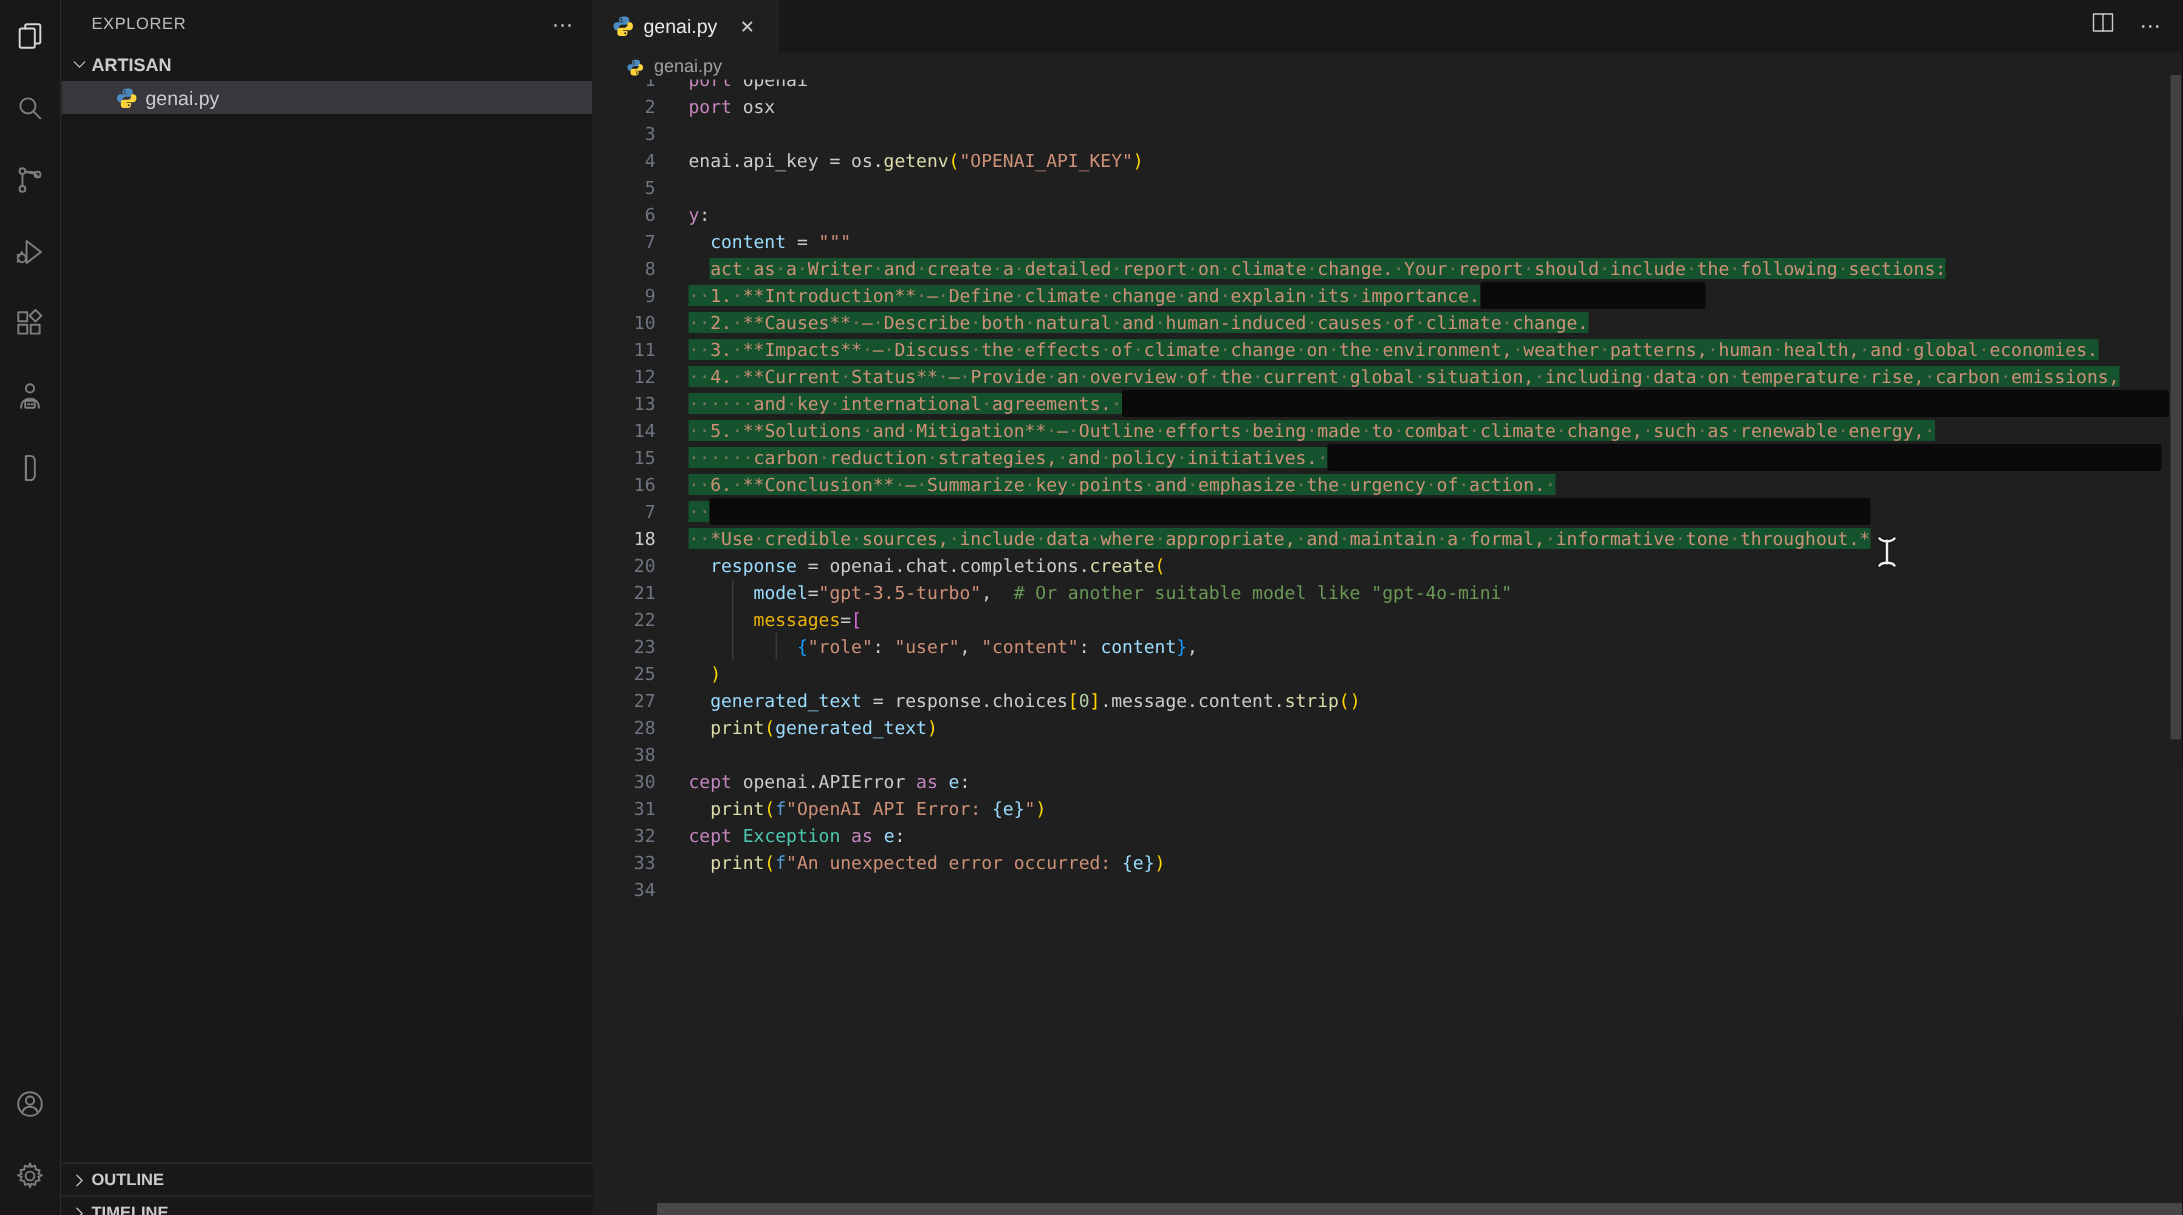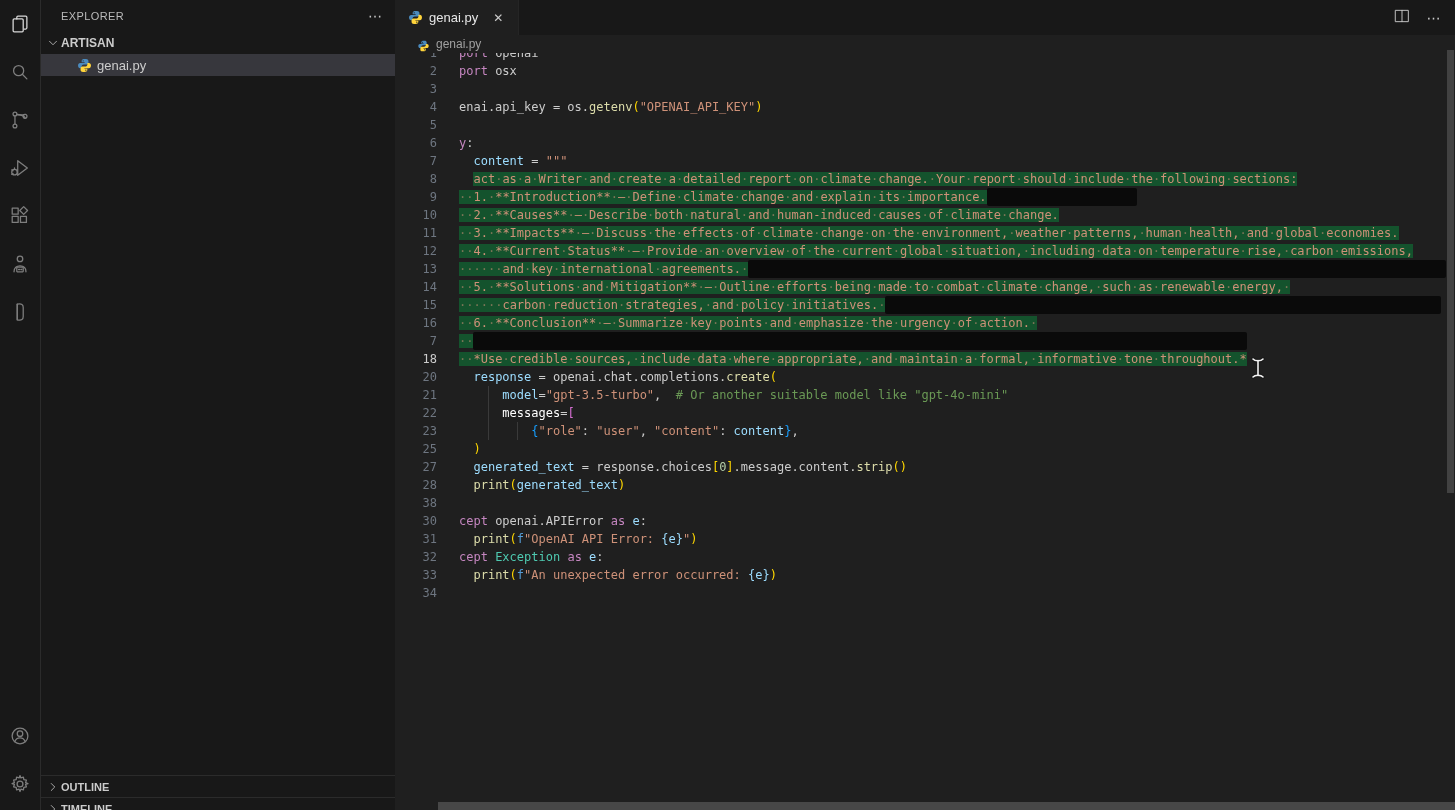--- a/index.html
+++ b/index.html
@@ -240,21 +240,21 @@
           <div class="row"><span class="ln">11</span><span class="code"><span class="sel" style="color: rgb(206, 145, 120);"><span class="ws">·</span><span class="ws">·</span>3.<span class="ws">·</span>**Impacts**<span class="ws">·</span>—<span class="ws">·</span>Discuss<span class="ws">·</span>the<span class="ws">·</span>effects<span class="ws">·</span>of<span class="ws">·</span>climate<span class="ws">·</span>change<span class="ws">·</span>on<span class="ws">·</span>the<span class="ws">·</span>environment,<span class="ws">·</span>weather<span class="ws">·</span>patterns,<span class="ws">·</span>human<span class="ws">·</span>health,<span class="ws">·</span>and<span class="ws">·</span>global<span class="ws">·</span>economies.</span></span></div>
           <div class="row"><span class="ln">12</span><span class="code"><span class="sel" style="color: rgb(206, 145, 120);"><span class="ws">·</span><span class="ws">·</span>4.<span class="ws">·</span>**Current<span class="ws">·</span>Status**<span class="ws">·</span>—<span class="ws">·</span>Provide<span class="ws">·</span>an<span class="ws">·</span>overview<span class="ws">·</span>of<span class="ws">·</span>the<span class="ws">·</span>current<span class="ws">·</span>global<span class="ws">·</span>situation,<span class="ws">·</span>including<span class="ws">·</span>data<span class="ws">·</span>on<span class="ws">·</span>temperature<span class="ws">·</span>rise,<span class="ws">·</span>carbon<span class="ws">·</span>emissions,</span></span></div>
           <div class="row"><span class="ln">13</span><span class="code"><span class="sel" style="color: rgb(206, 145, 120);"><span class="ws">·</span><span class="ws">·</span><span class="ws">·</span><span class="ws">·</span><span class="ws">·</span><span class="ws">·</span>and<span class="ws">·</span>key<span class="ws">·</span>international<span class="ws">·</span>agreements.<span class="ws">·</span></span><span class="blk" style="width: 698px;"></span></span></div>
           <div class="row"><span class="ln">14</span><span class="code"><span class="sel" style="color: rgb(206, 145, 120);"><span class="ws">·</span><span class="ws">·</span>5.<span class="ws">·</span>**Solutions<span class="ws">·</span>and<span class="ws">·</span>Mitigation**<span class="ws">·</span>—<span class="ws">·</span>Outline<span class="ws">·</span>efforts<span class="ws">·</span>being<span class="ws">·</span>made<span class="ws">·</span>to<span class="ws">·</span>combat<span class="ws">·</span>climate<span class="ws">·</span>change,<span class="ws">·</span>such<span class="ws">·</span>as<span class="ws">·</span>renewable<span class="ws">·</span>energy,<span class="ws">·</span></span></span></div>
           <div class="row"><span class="ln">15</span><span class="code"><span class="sel" style="color: rgb(206, 145, 120);"><span class="ws">·</span><span class="ws">·</span><span class="ws">·</span><span class="ws">·</span><span class="ws">·</span><span class="ws">·</span>carbon<span class="ws">·</span>reduction<span class="ws">·</span>strategies,<span class="ws">·</span>and<span class="ws">·</span>policy<span class="ws">·</span>initiatives.<span class="ws">·</span></span><span class="blk" style="width: 556px;"></span></span></div>
           <div class="row"><span class="ln">16</span><span class="code"><span class="sel" style="color: rgb(206, 145, 120);"><span class="ws">·</span><span class="ws">·</span>6.<span class="ws">·</span>**Conclusion**<span class="ws">·</span>—<span class="ws">·</span>Summarize<span class="ws">·</span>key<span class="ws">·</span>points<span class="ws">·</span>and<span class="ws">·</span>emphasize<span class="ws">·</span>the<span class="ws">·</span>urgency<span class="ws">·</span>of<span class="ws">·</span>action.<span class="ws">·</span></span></span></div>
           <div class="row"><span class="ln">7</span><span class="code"><span class="sel" style="color: rgb(206, 145, 120);"><span class="ws">·</span><span class="ws">·</span></span><span class="blk" style="width: 774px;"></span></span></div>
           <div class="row"><span class="ln active">18</span><span class="code"><span class="sel" style="color: rgb(206, 145, 120);"><span class="ws">·</span><span class="ws">·</span>*Use<span class="ws">·</span>credible<span class="ws">·</span>sources,<span class="ws">·</span>include<span class="ws">·</span>data<span class="ws">·</span>where<span class="ws">·</span>appropriate,<span class="ws">·</span>and<span class="ws">·</span>maintain<span class="ws">·</span>a<span class="ws">·</span>formal,<span class="ws">·</span>informative<span class="ws">·</span>tone<span class="ws">·</span>throughout.*</span></span></div>
           <div class="row"><span class="ln">20</span><span class="code"><span style="color: rgb(204, 204, 204);">  </span><span style="color: rgb(156, 220, 254);">response</span><span style="color: rgb(204, 204, 204);"> = </span><span style="color: rgb(204, 204, 204);">openai.chat.completions.</span><span style="color: rgb(220, 220, 170);">create</span><span style="color: rgb(255, 215, 0);">(</span></span></div>
           <div class="row"><span class="ln">21</span><span class="code"><i class="guide" style="left: 50.9064px;"></i><span style="color: rgb(204, 204, 204);">      </span><span style="color: rgb(156, 220, 254);">model</span><span style="color: rgb(204, 204, 204);">=</span><span style="color: rgb(206, 145, 120);">"gpt-3.5-turbo"</span><span style="color: rgb(204, 204, 204);">,  </span><span style="color: rgb(106, 153, 85);"># Or another suitable model like "gpt-4o-mini"</span></span></div>
-          <div class="row"><span class="ln">22</span><span class="code"><i class="guide" style="left: 50.9064px;"></i><span style="color: rgb(204, 204, 204);">      </span><span style="color: #ffffff;">messages</span><span style="color: rgb(204, 204, 204);">=</span><span style="color: rgb(218, 112, 214);">[</span></span></div>
+          <div class="row"><span class="ln">22</span><span class="code"><i class="guide" style="left: 50.9064px;"></i><span style="color: rgb(204, 204, 204);">      </span><span style="color: #eab308;">messages</span><span style="color: rgb(204, 204, 204);">=</span><span style="color: rgb(218, 112, 214);">[</span></span></div>
           <div class="row"><span class="ln">23</span><span class="code"><i class="guide" style="left: 50.9064px;"></i><i class="guide" style="left: 79.8128px;"></i><span style="color: rgb(204, 204, 204);">          </span><span style="color: rgb(23, 159, 255);">{</span><span style="color: rgb(206, 145, 120);">"role"</span><span style="color: rgb(204, 204, 204);">: </span><span style="color: rgb(206, 145, 120);">"user"</span><span style="color: rgb(204, 204, 204);">, </span><span style="color: rgb(206, 145, 120);">"content"</span><span style="color: rgb(204, 204, 204);">: </span><span style="color: rgb(156, 220, 254);">content</span><span style="color: rgb(23, 159, 255);">}</span><span style="color: rgb(204, 204, 204);">,</span></span></div>
           <div class="row"><span class="ln">25</span><span class="code"><span style="color: rgb(204, 204, 204);">  </span><span style="color: rgb(255, 215, 0);">)</span></span></div>
           <div class="row"><span class="ln">27</span><span class="code"><span style="color: rgb(204, 204, 204);">  </span><span style="color: rgb(156, 220, 254);">generated_text</span><span style="color: rgb(204, 204, 204);"> = </span><span style="color: rgb(204, 204, 204);">response.choices</span><span style="color: rgb(255, 215, 0);">[</span><span style="color: rgb(181, 206, 168);">0</span><span style="color: rgb(255, 215, 0);">]</span><span style="color: rgb(204, 204, 204);">.message.content.</span><span style="color: rgb(220, 220, 170);">strip</span><span style="color: rgb(255, 215, 0);">()</span></span></div>
           <div class="row"><span class="ln">28</span><span class="code"><span style="color: rgb(204, 204, 204);">  </span><span style="color: rgb(220, 220, 170);">print</span><span style="color: rgb(255, 215, 0);">(</span><span style="color: rgb(156, 220, 254);">generated_text</span><span style="color: rgb(255, 215, 0);">)</span></span></div>
           <div class="row"><span class="ln">38</span><span class="code"></span></div>
           <div class="row"><span class="ln">30</span><span class="code"><span style="color: rgb(197, 134, 192);">cept</span><span style="color: rgb(204, 204, 204);"> openai.APIError </span><span style="color: rgb(197, 134, 192);">as</span><span style="color: rgb(156, 220, 254);"> e</span><span style="color: rgb(204, 204, 204);">:</span></span></div>
           <div class="row"><span class="ln">31</span><span class="code"><span style="color: rgb(204, 204, 204);">  </span><span style="color: rgb(220, 220, 170);">print</span><span style="color: rgb(255, 215, 0);">(</span><span style="color: rgb(86, 156, 214);">f</span><span style="color: rgb(206, 145, 120);">"OpenAI API Error: </span><span style="color: rgb(156, 220, 254);">{e}</span><span style="color: rgb(206, 145, 120);">"</span><span style="color: rgb(255, 215, 0);">)</span></span></div>
           <div class="row"><span class="ln">32</span><span class="code"><span style="color: rgb(197, 134, 192);">cept</span><span style="color: rgb(204, 204, 204);"> </span><span style="color: rgb(78, 201, 176);">Exception</span><span style="color: rgb(204, 204, 204);"> </span><span style="color: rgb(197, 134, 192);">as</span><span style="color: rgb(156, 220, 254);"> e</span><span style="color: rgb(204, 204, 204);">:</span></span></div>
           <div class="row"><span class="ln">33</span><span class="code"><span style="color: rgb(204, 204, 204);">  </span><span style="color: rgb(220, 220, 170);">print</span><span style="color: rgb(255, 215, 0);">(</span><span style="color: rgb(86, 156, 214);">f</span><span style="color: rgb(206, 145, 120);">"An unexpected error occurred: </span><span style="color: rgb(156, 220, 254);">{e}</span><span style="color: rgb(255, 215, 0);">)</span></span></div>
           <div class="row"><span class="ln">34</span><span class="code"></span></div>

